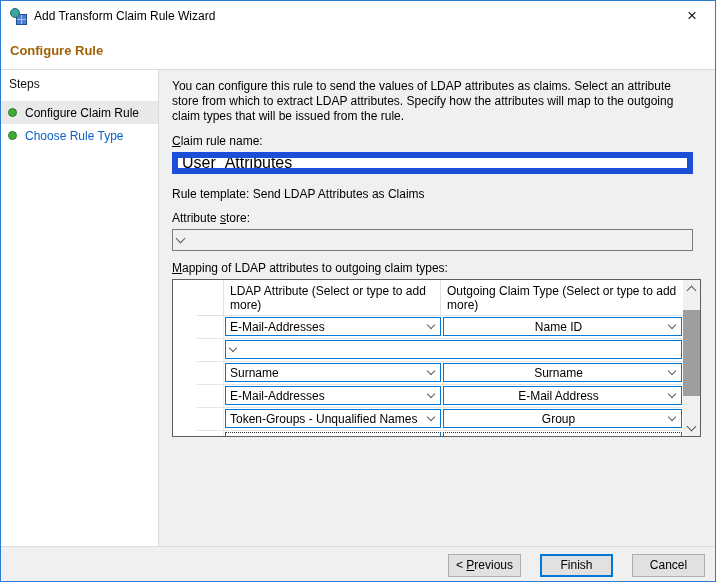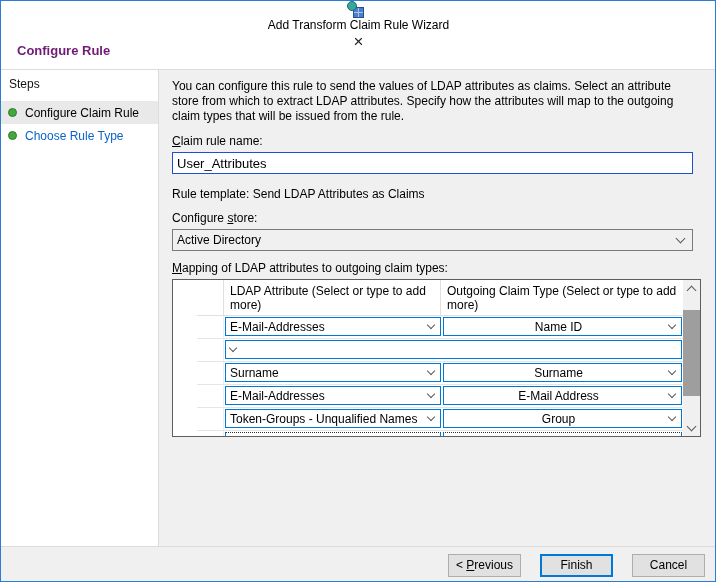--- a/index.html
+++ b/index.html
@@ -3,48 +3,48 @@
 <meta charset="utf-8">
 <style>
   * { margin:0; padding:0; box-sizing:border-box; }
   html,body { background:#dadada; }
   body { font-family:"Liberation Sans","DejaVu Sans",sans-serif; font-size:12px; color:#000; }
 
   .window { width:716px; height:582px; background:#ffffff; border:1px solid #2b7cd3;
             position:relative; overflow:hidden; }
 
   
-  .titlebar { height:30px; display:flex; align-items:center; padding:0 8px 0 9px; background:#fff;flex-direction:column; }
+  .titlebar { height:30px; display:flex; align-items:center; padding:0 8px 0 9px; background:#fff; }
   .app-icon { width:17px; height:17px; position:relative; margin-right:7px; flex:none; }
   .title-text { font-size:12px; color:#000; flex:1; }
   .close-btn { width:30px; height:24px; display:flex; align-items:center; justify-content:center;
                font-size:17px; color:#1a1a1a; cursor:default; }
 
   
   .heading-band { height:39px; background:#fff; border-bottom:1px solid #dcdcdc;
                   display:flex; align-items:center; padding-left:9px; }
-  .heading-band h1 { font-size:13px; font-weight:bold; color:#701a75;margin-left:7px; }
+  .heading-band h1 { font-size:13px; font-weight:bold; color:#a16207; }
 
   
   .body { display:flex; height:476px; }
   .steps-panel { width:166px; background:#fff; border-right:1px solid #dcdcdc; padding-top:7px; }
   .steps-title { font-weight:normal; font-size:12px; padding:0 0 10px 8px; color:#101010; }
   .step-item { height:23px; display:flex; align-items:center; padding-left:7px; cursor:default; }
   .step-item.active { background:#e9e9e9; }
   .step-dot { width:9px; height:9px; border-radius:50%; background:#44a73b; border:1px solid #2f7d2a;
               margin-right:8px; flex:none; }
   .step-label { color:#0b62c9; }
   .step-item.active .step-label { color:#000; }
 
   .content { flex:1; background:#f0f0f0; padding:9px 14px 0 13px; }
   .intro { line-height:15px; width:518px; color:#000; }
   .field-label { margin-top:10px; white-space:pre; }
   .u { text-decoration:underline; }
-  .text-input { margin-top:4px; width:521px; height:22px; border:1px solid #1d4ed8; background:#fff;
-                font-family:inherit; font-size:13px; padding:0 4px; display:block; }
+  .text-input { margin-top:4px; width:521px; height:22px; border:6px solid #1d4ed8; background:#fff;
+                font-family:inherit; font-size:16px; padding:0 4px; display:block; }
   .rule-template { margin-top:13px; }
   .combo-store { margin-top:4px; width:521px; height:22px; border:1px solid #7a7a7a; background:#f0f0f0;
                  display:flex; align-items:center; padding:0 8px 0 4px; cursor:default; }
   .combo-store .combo-value { flex:1; }
   .chev-down { width:7px; height:7px; border-right:1px solid #5a5a5a; border-bottom:1px solid #5a5a5a;
                transform:rotate(45deg); margin-top:-4px; flex:none; }
   .chev-up { width:7px; height:7px; border-right:1px solid #5a5a5a; border-bottom:1px solid #5a5a5a;
              transform:rotate(-135deg); margin-bottom:-4px; flex:none; }
 
   
@@ -125,23 +125,22 @@
     </div>
 
     <div class="content">
       <div class="intro">You can configure this rule to send the values of LDAP attributes as claims. Select an attribute store from which to extract LDAP attributes. Specify how the attributes will map to the outgoing claim types that will be issued from the rule.</div>
 
       <div class="field-label"><span class="u">C</span><span>laim rule name:</span></div>
       <input class="text-input" type="text" value="User_Attributes" style="">
 
       <div class="rule-template">Rule template: Send LDAP Attributes as Claims</div>
 
-      <div class="field-label"><span>Configure </span><span class="u">s</span><span>tore:</span></div>
+      <div class="field-label"><span>Attribute </span><span class="u">s</span><span>tore:</span></div>
       <div class="combo-store">
-        <span class="combo-value">Active Directory</span>
         <span class="chev-down"></span>
       </div>
 
       <div class="field-label"><span class="u">M</span><span>apping of LDAP attributes to outgoing claim types:</span></div>
 
       <div class="map-table">
         <div class="grid">
 
           <div class="grid-header">
             <div class="h-sel"></div>

